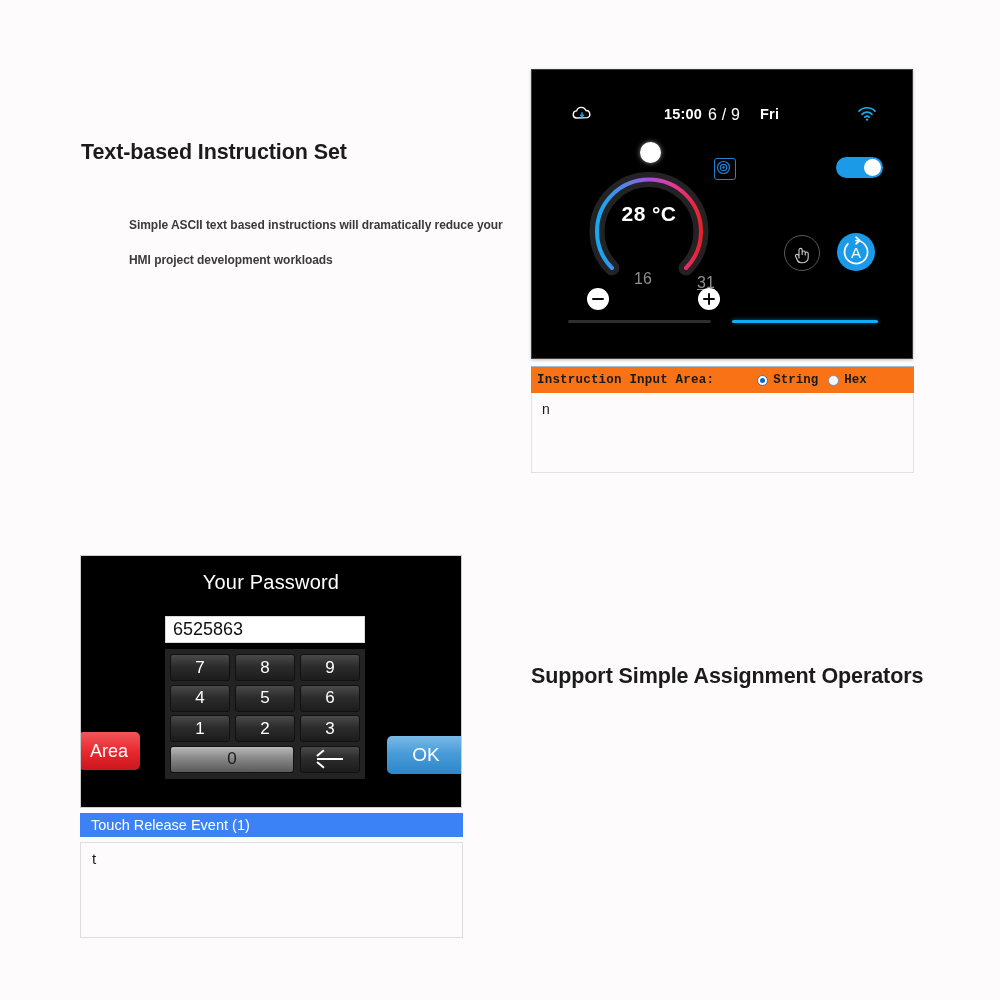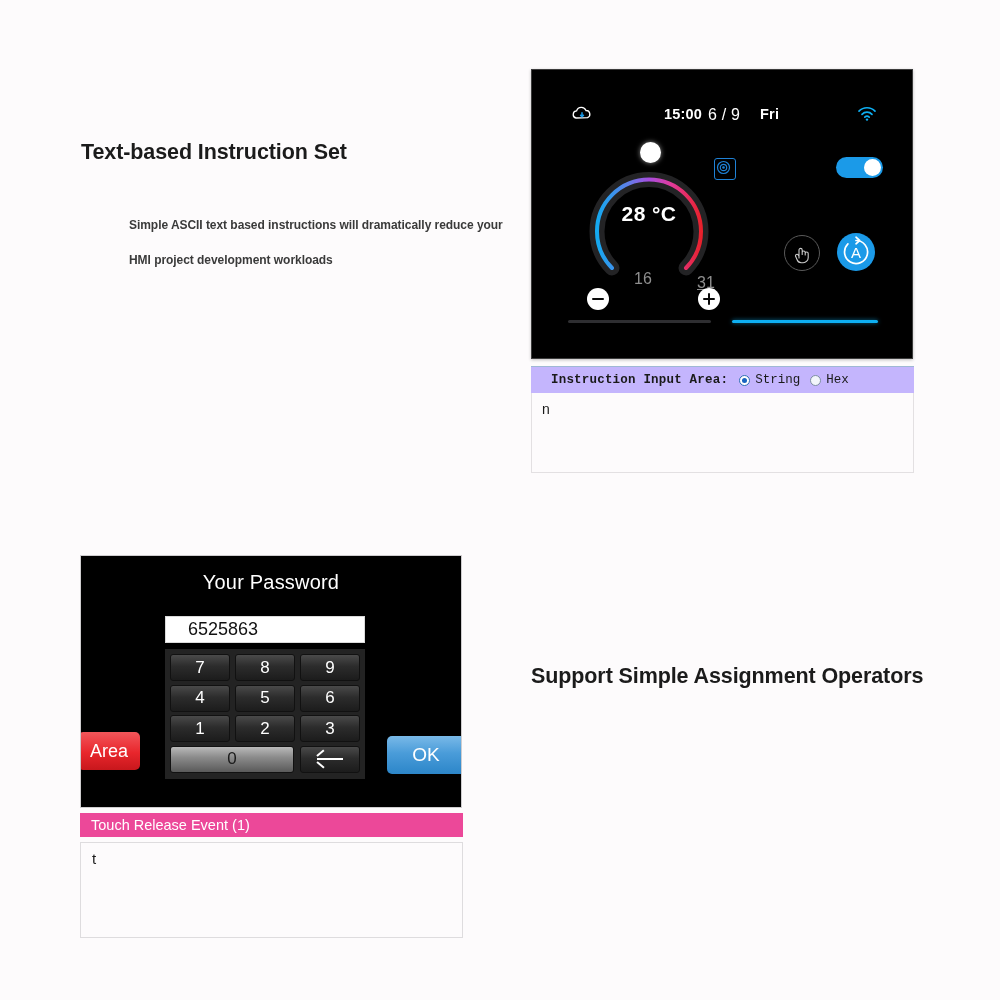--- a/index.html
+++ b/index.html
@@ -129,44 +129,44 @@
   
   .tc-slider { position: absolute; height: 3px; border-radius: 2px; }
   #slider-left  { left: 36px;  top: 250px; width: 143px; background: #2e2e31; }
   #slider-right { left: 200px; top: 250px; width: 146px; background: #0eaff2;
                   box-shadow: 0 0 4px rgba(14,175,242,0.6); }
 
   
   #instr-bar {
     position: absolute; left: 531px; top: 366px;
     width: 383px; height: 27px;
-    background: #c4b5fd;
+    background: #f97316;
     border-top: 1px solid #9fb8d4;
     box-sizing: border-box;
-    display: flex; align-items: center; padding-left: 20px;
+    display: flex; align-items: center; padding-left: 6px; gap: 32px;
   }
   #instr-bar .lbl {
     font-family: "Liberation Mono", monospace;
     font-size: 12.5px; color: #1a1a1a; font-weight: bold; letter-spacing: 0.2px;
   }
   .radio-group { display: flex; align-items: center; margin-left: 11px; }
   .radio-group .opt { display: flex; align-items: center; margin-right: 10px; }
   .rdo {
     width: 11px; height: 11px; border-radius: 50%;
     border: 1px solid #7d8fa3; background: #f2f6fb;
     margin-right: 5px; position: relative; box-sizing: border-box;
   }
   .rdo.on { border-color: #2f6fb5; background: #ffffff; }
   .rdo.on::after {
     content: ""; position: absolute; left: 2px; top: 2px;
     width: 5px; height: 5px; border-radius: 50%; background: #1764c0;
   }
   .radio-group .txt {
     font-family: "Liberation Mono", monospace;
-    font-size: 12.5px; color: #1a1a1a; font-weight: normal;
+    font-size: 12.5px; color: #1a1a1a; font-weight: bold;
   }
   #instr-box {
     position: absolute; left: 531px; top: 393px;
     width: 383px; height: 80px;
     background: #fdfbfc;
     border: 1px solid #e3e0e2;
     border-top: none;
     box-sizing: border-box;
     padding: 8px 10px;
     font-size: 14px; color: #1a1a1a;
@@ -186,21 +186,21 @@
     position: absolute; left: 0; top: 15px; width: 100%;
     text-align: center; color: #ffffff;
     font-size: 20px; font-weight: 400; letter-spacing: 0.2px;
   }
   #pass-input {
     position: absolute; left: 84px; top: 60px;
     width: 200px; height: 27px;
     background: #ffffff;
     border: 1px solid #dadada;
     box-sizing: border-box;
-    display: flex; align-items: center; padding-left: 22px;
+    display: flex; align-items: center; padding-left: 7px;
     font-size: 18px; color: #111111;
   }
   #keypad {
     position: absolute; left: 84px; top: 93px;
     width: 200px; height: 130px;
     background: #232323;
     padding: 5px; box-sizing: border-box;
   }
   .kp-row { display: flex; justify-content: space-between; margin-bottom: 3.5px; }
   .kp-key {
@@ -248,21 +248,21 @@
     border-radius: 5px;
     box-shadow: 2px 2px 3px rgba(0,0,0,0.6);
     color: #ffffff; font-size: 19px;
     display: flex; align-items: center; justify-content: center;
   }
 
   
   #event-bar {
     position: absolute; left: 80px; top: 813px;
     width: 383px; height: 24px;
-    background: #ec4899;
+    background: #3b82f6;
     box-sizing: border-box;
     display: flex; align-items: center; padding-left: 11px;
     color: #ffffff; font-size: 14.5px;
   }
   #event-box {
     position: absolute; left: 80px; top: 842px;
     width: 383px; height: 96px;
     background: #fdfbfc;
     border: 1px solid #dedcde;
     box-sizing: border-box;

